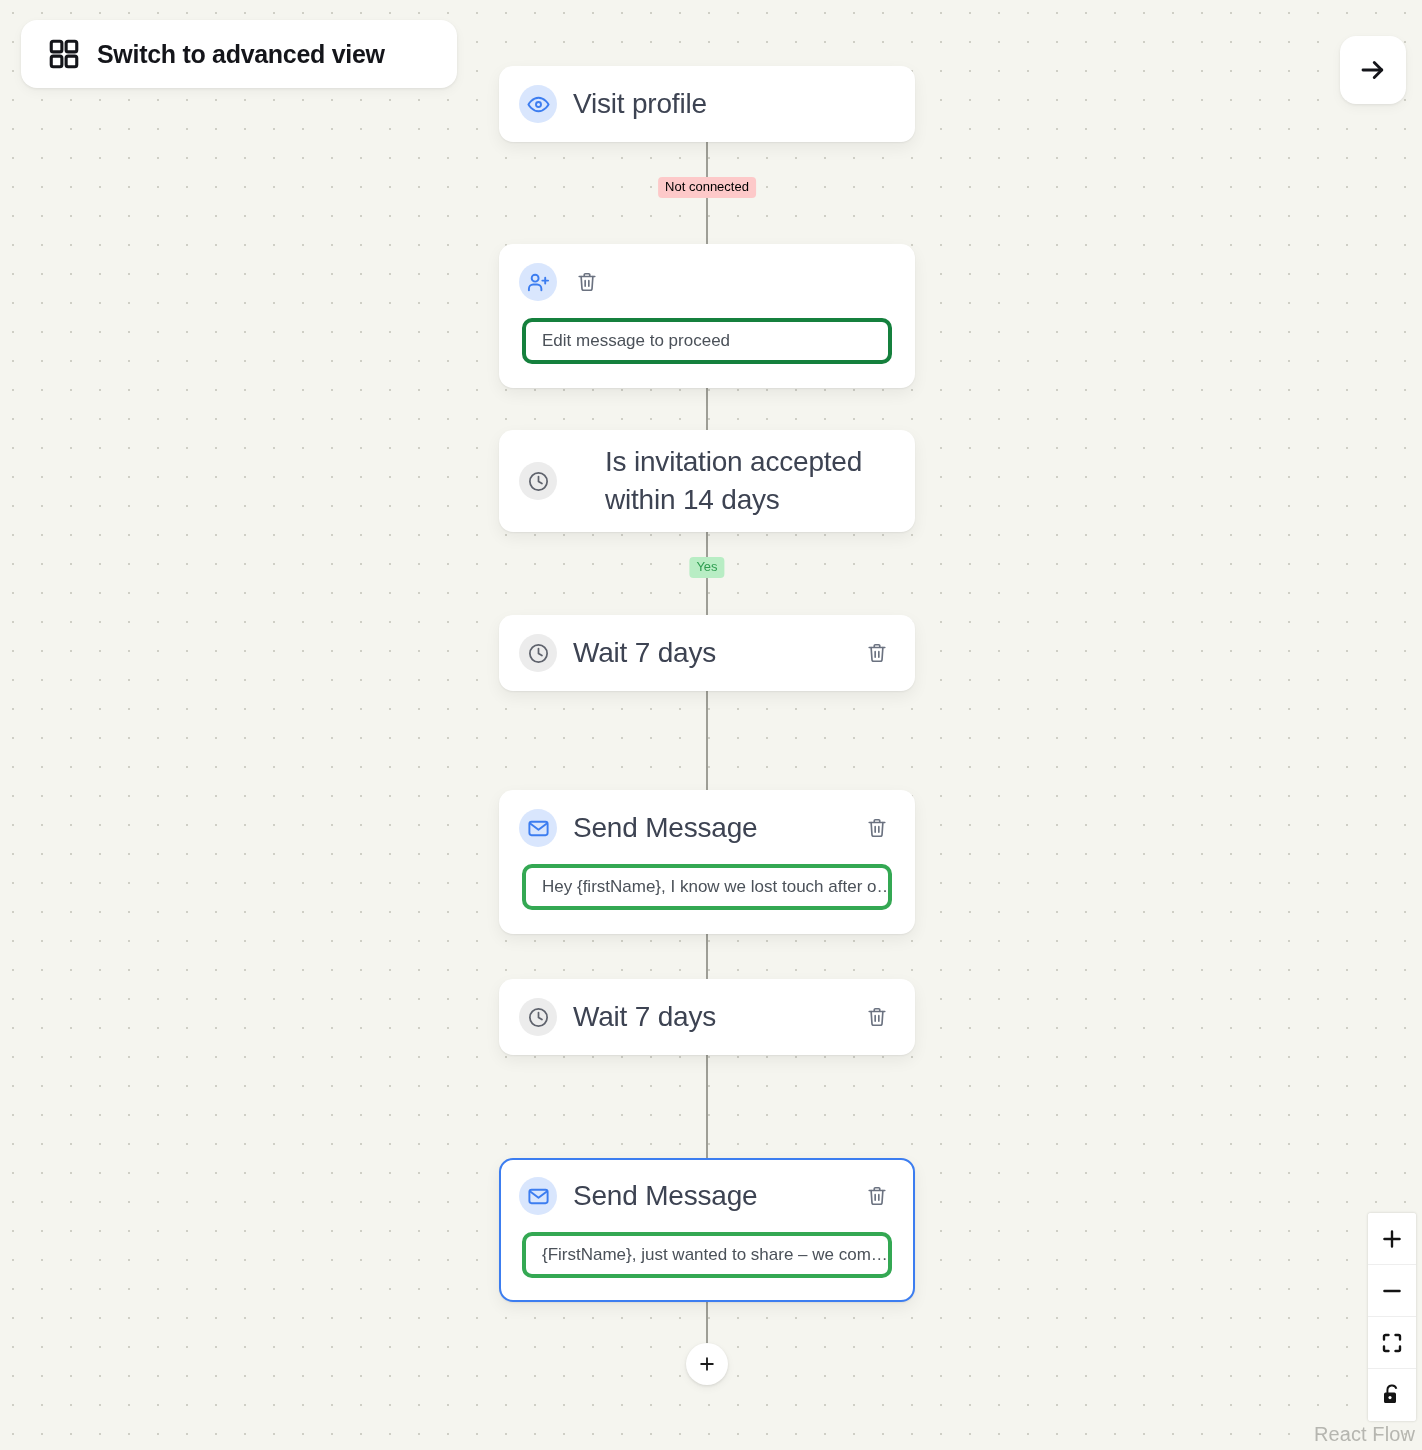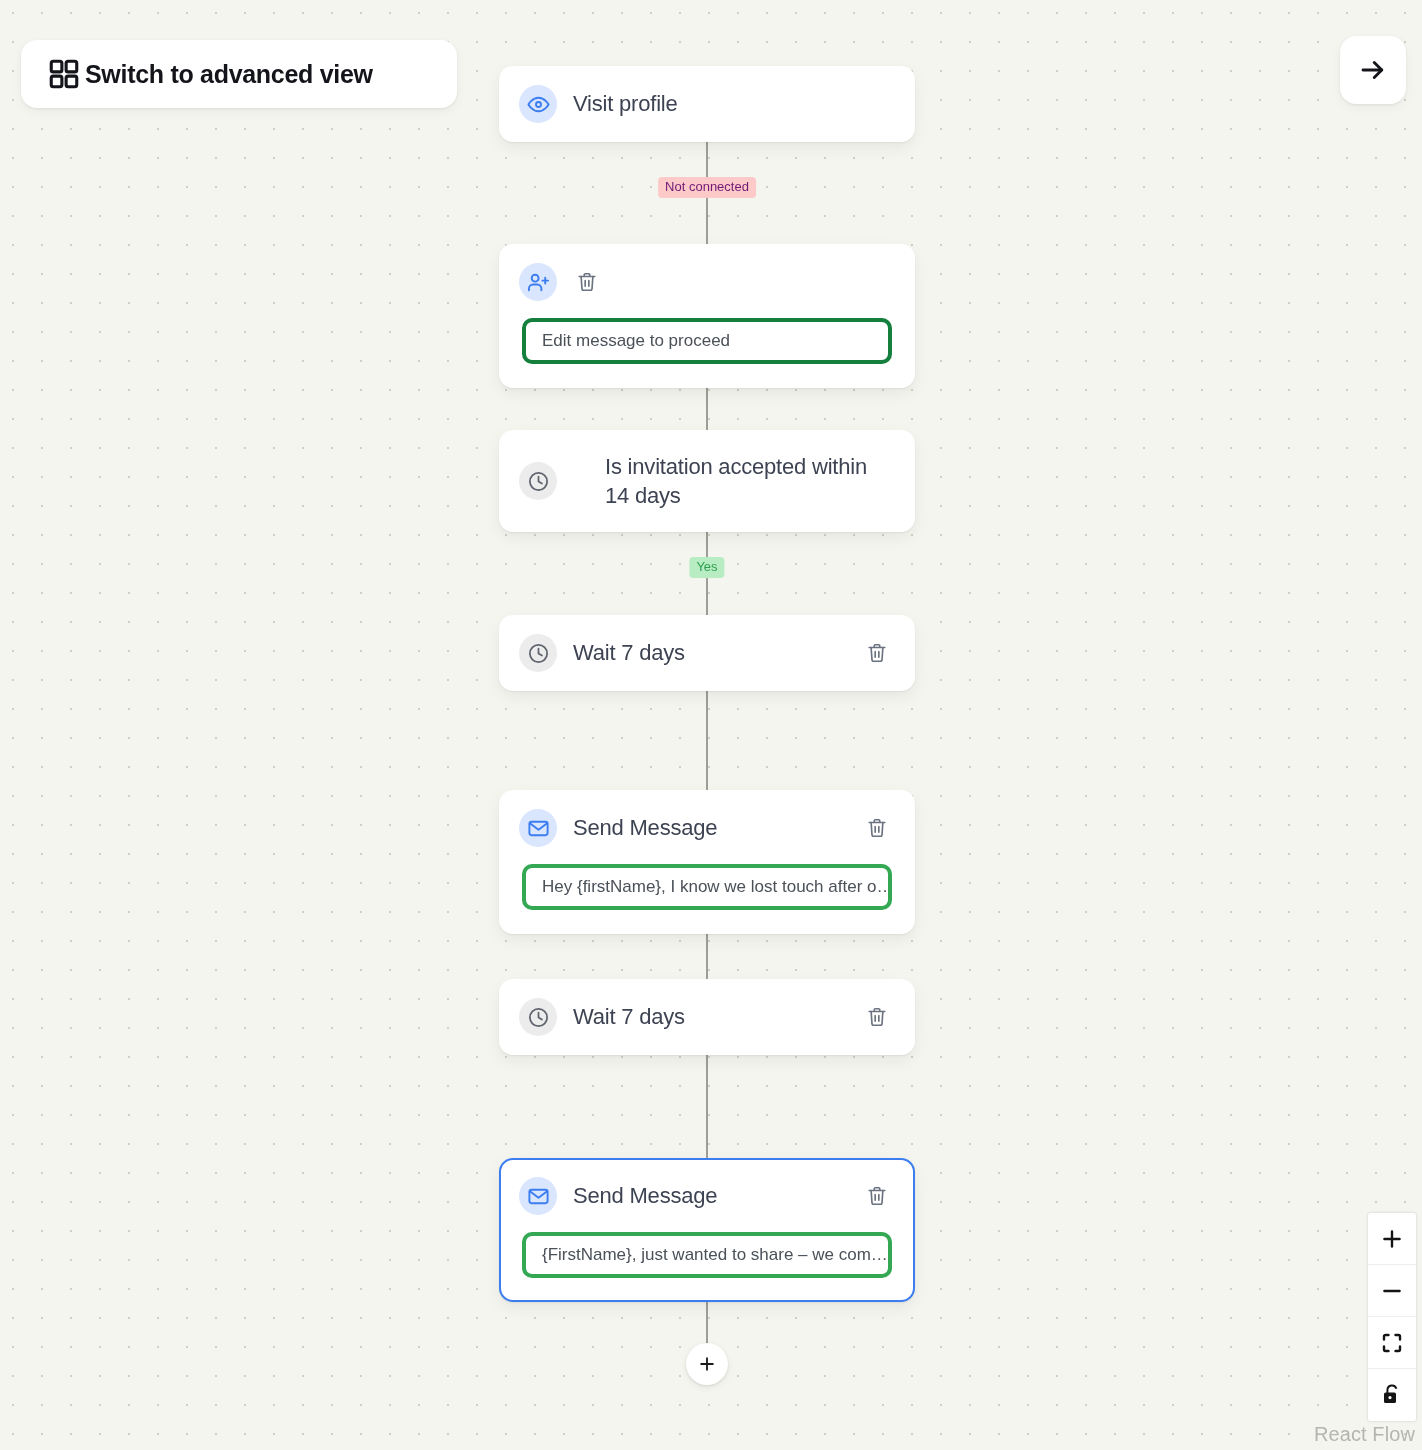--- a/index.html
+++ b/index.html
@@ -18,28 +18,28 @@
     background-color: #f5f5ef;
     background-image: radial-gradient(circle at 1px 1px, #cfcfc6 1.1px, transparent 1.2px);
     background-size: 29px 29px;
     background-position: 12px 12px;
   }
 
   
   .advanced-view-btn {
     position: absolute;
     left: 21px;
-    top: 40px;
+    top: 20px;
     width: 436px;
     height: 68px;
     background: #ffffff;
     border-radius: 16px;
     display: flex;
     align-items: center;
-    gap: 4px;
+    gap: 16px;
     padding: 0 26px;
     box-shadow: 0 1px 3px rgba(0,0,0,0.07), 0 4px 12px rgba(0,0,0,0.04);
     cursor: pointer;
     border: none;
   }
   .advanced-view-btn .label {
     font-size: 25px;
     font-weight: 600;
     color: #14151a;
     letter-spacing: -0.3px;
@@ -76,21 +76,21 @@
     transform: translateX(-50%);
     left: 707px;
     font-size: 13px;
     border-radius: 4px;
     padding: 3px 7px;
     line-height: 1.15;
     white-space: nowrap;
   }
   .edge-label.not-connected {
     background: #fdc9c9;
-    color: #701a75;
+    color: #000000;
     top: 177px;
   }
   .edge-label.yes {
     background: #b8edc4;
     color: #2f9e51;
     top: 557px;
   }
 
   
   .node {
@@ -117,21 +117,21 @@
     border-radius: 50%;
     flex: 0 0 38px;
     display: flex;
     align-items: center;
     justify-content: center;
     margin-right: 16px;
   }
   .node-icon.blue { background: #d9e6fd; }
   .node-icon.grey { background: #ececec; }
   .node-title {
-    font-size: 22px;
+    font-size: 28px;
     color: #3d4352;
     letter-spacing: -0.2px;
     flex: 1 1 auto;
     line-height: 1.34;
   }
   .trash-btn {
     flex: 0 0 auto;
     width: 28px;
     height: 28px;
     display: flex;

